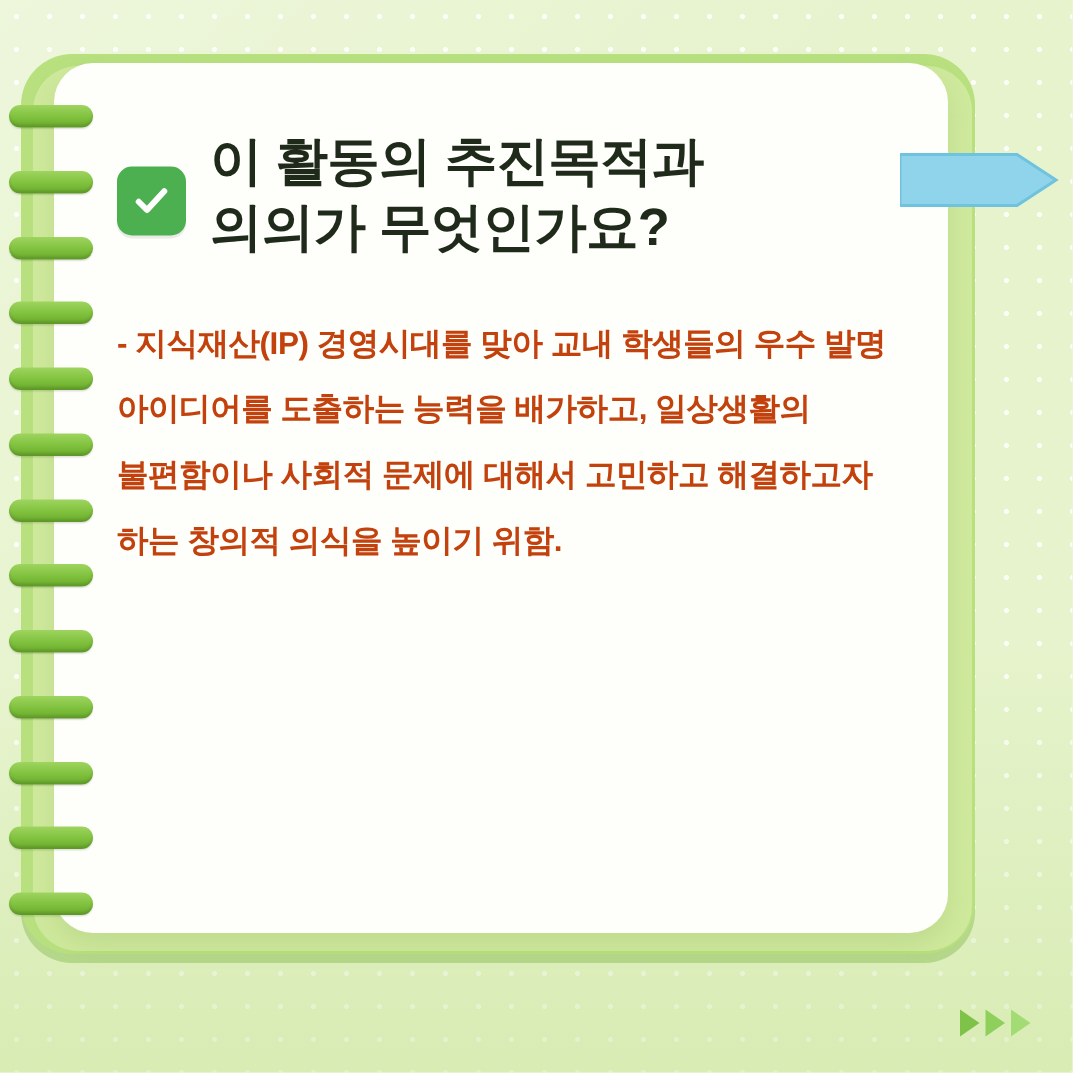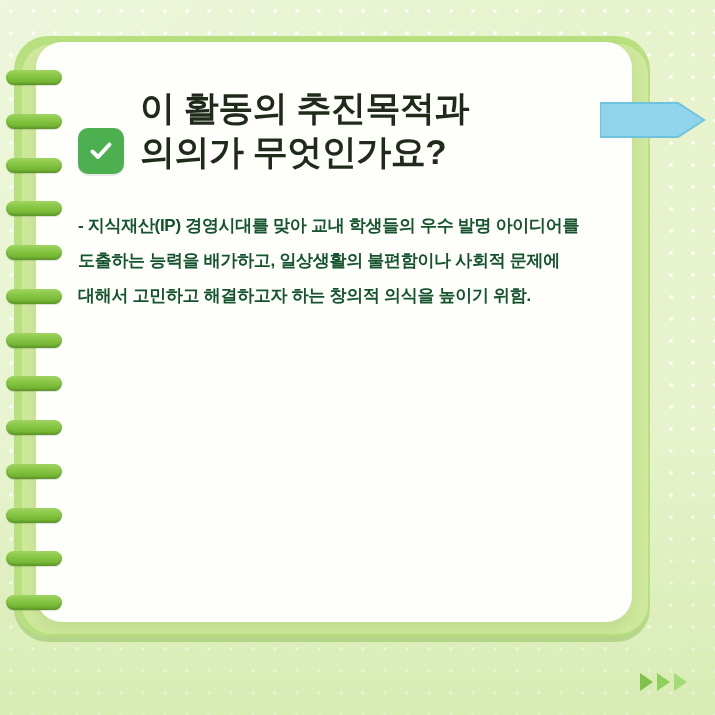--- a/index.html
+++ b/index.html
@@ -105,21 +105,21 @@
     right: -78px;
     top: 55px;
     width: 110px;
     height: 46px;
     z-index: 7;
   }
 
   
   .heading-row {
     display: flex;
-    align-items: flex-end;
+    align-items: center;
     gap: 16px;
   }
   .check-badge {
     flex: 0 0 auto;
     width: 46px;
     height: 46px;
     border-radius: 10px;
     background: #4caf50;
     margin-top: 8px;
     display: flex;
@@ -136,23 +136,23 @@
     letter-spacing: -0.5px;
     white-space: pre-line;
     font-family: "Liberation Sans", sans-serif;
   }
 
   
   .body {
     margin-top: 34px;
   }
   .para {
-    font-size: 17px;
+    font-size: 21px;
     line-height: 2.08;
-    color: #14532d;
+    color: #c2410c;
     font-weight: 600;
     letter-spacing: -0.3px;
     margin: 0;
     word-break: keep-all;
   }
   .para + .para {
     margin-top: 34px;
   }
 
   

